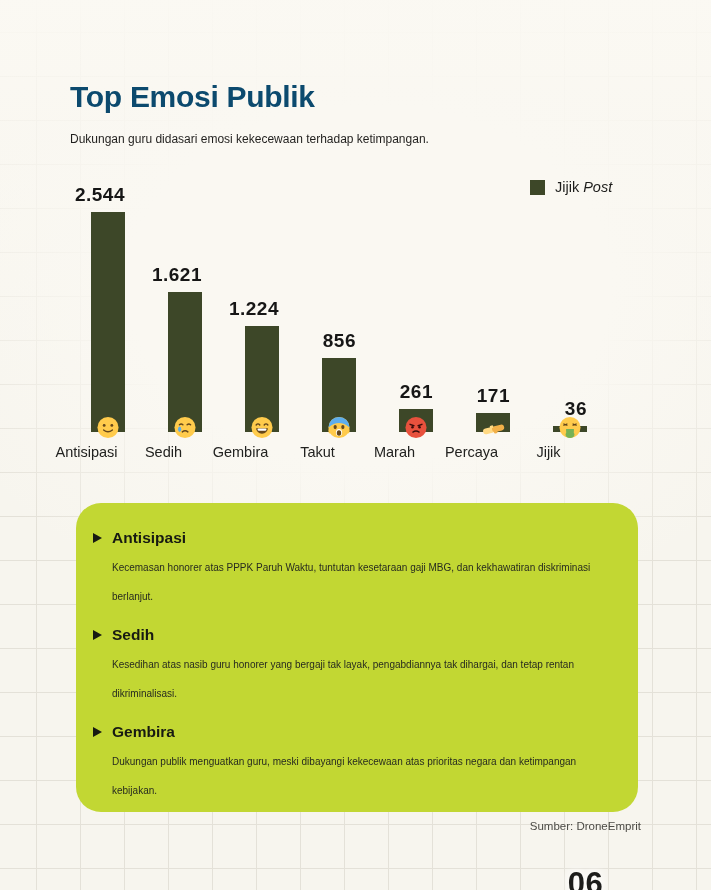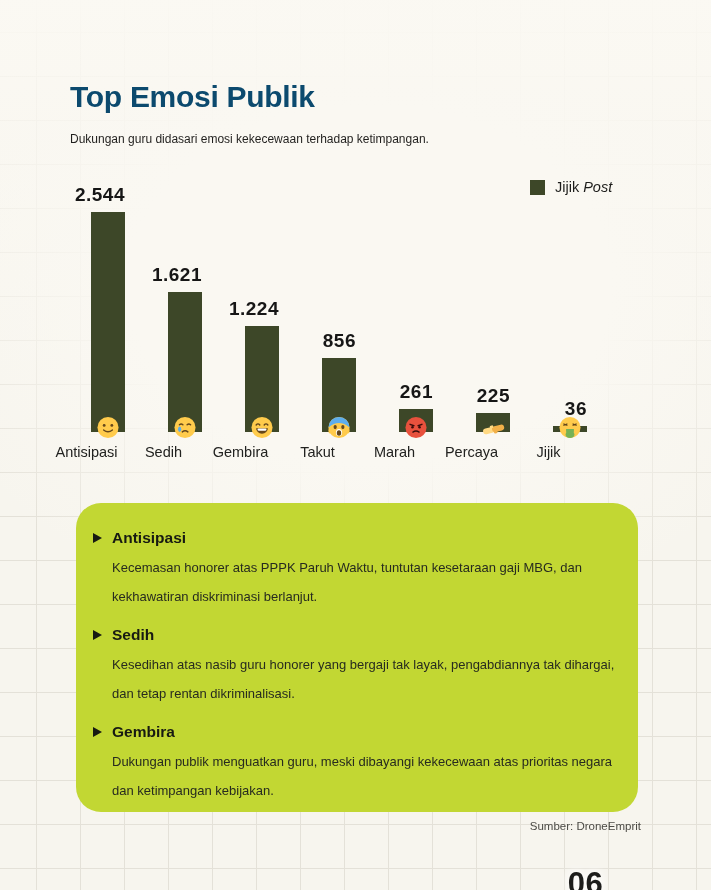--- a/index.html
+++ b/index.html
@@ -74,21 +74,21 @@
   .ititle-row { display:flex; align-items:center; gap:10px; margin-bottom:6px; }
   .tri {
     width:0; height:0; display:inline-block;
     border-top:5.5px solid transparent;
     border-bottom:5.5px solid transparent;
     border-left:9px solid #171a12;
   }
   .ititle { font-size:15.5px; font-weight:700; color:#171a12; }
   .itext {
     margin-left:19px; width:505px;
-    font-size:13px; line-height:29px; color:#272b1f;
+    font-size:10px; line-height:29px; color:#272b1f;
   }
   .footer {
     position:absolute; top:820px; right:70px; height:38px;
     display:flex; align-items:center; gap:10px;flex-direction:column;
   }
   .source { font-size:11.5px; color:#4b4a45; }
   .pagenum {
     font-size:31px; font-weight:700; letter-spacing:0.5px; color:#1d1d1b;
     text-shadow:0 0 8px #ffffff, 0 0 14px #ffffff;
     margin-top:24px;
@@ -191,21 +191,21 @@
               <circle cx="15.7" cy="11.8" r="1.3" fill="#3a0d0b"></circle>
               <path d="M8.8 16.8q3.2-2.2 6.4 0" stroke="#3a0d0b" stroke-width="1.5" fill="none" stroke-linecap="round"></path>
             </svg>
           </span>
         </div>
       </div>
       <div class="cat">Marah</div>
     </div>
     <div class="col">
       <div class="stack">
-        <div class="val">225</div>
+        <div class="val">171</div>
         <div class="bar" style="height:19px">
           <span class="emoji">
             <svg viewBox="0 0 24 24" width="24" height="24">
               <g transform="rotate(-14 12 13)">
                 <rect x="1.2" y="10.6" width="12.4" height="5.8" rx="2.9" fill="#FFD983"></rect>
                 <rect x="10.4" y="10.6" width="12.4" height="5.8" rx="2.9" fill="#F2B049"></rect>
                 <rect x="8.8" y="9.1" width="3.6" height="2.7" rx="1.3" fill="#FFD983"></rect>
                 <rect x="11.6" y="15.2" width="3.6" height="2.7" rx="1.3" fill="#F2B049"></rect>
               </g>
             </svg>

